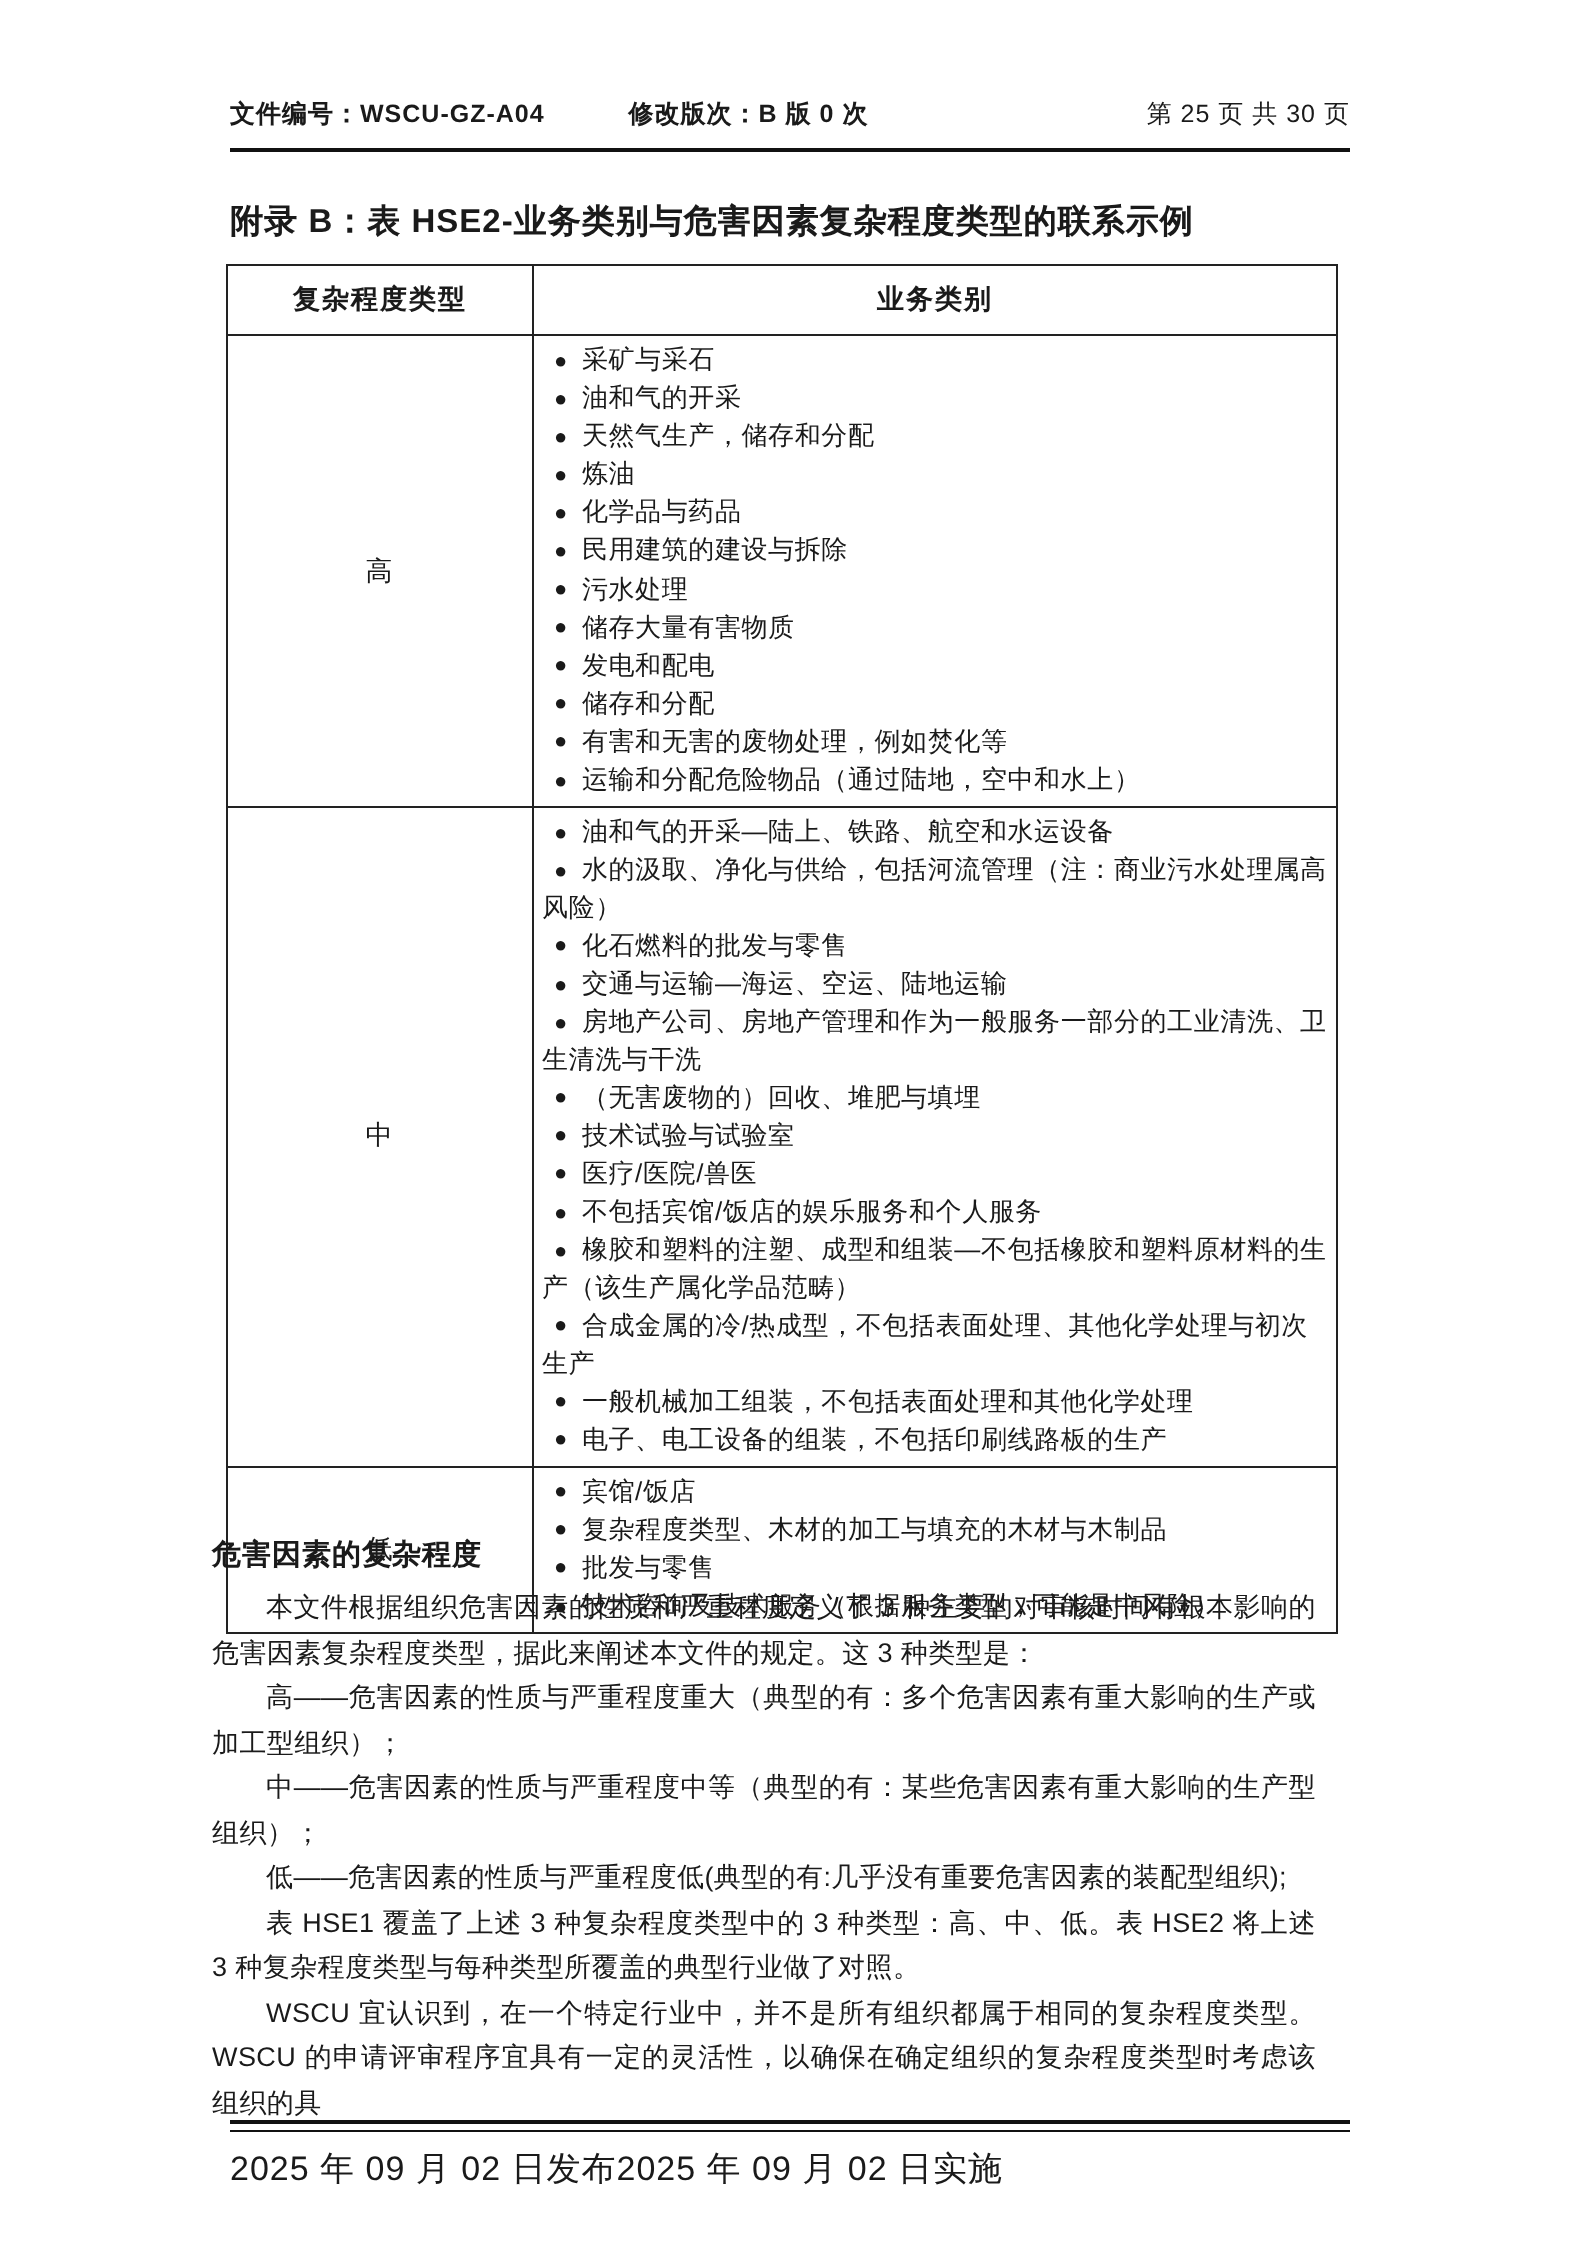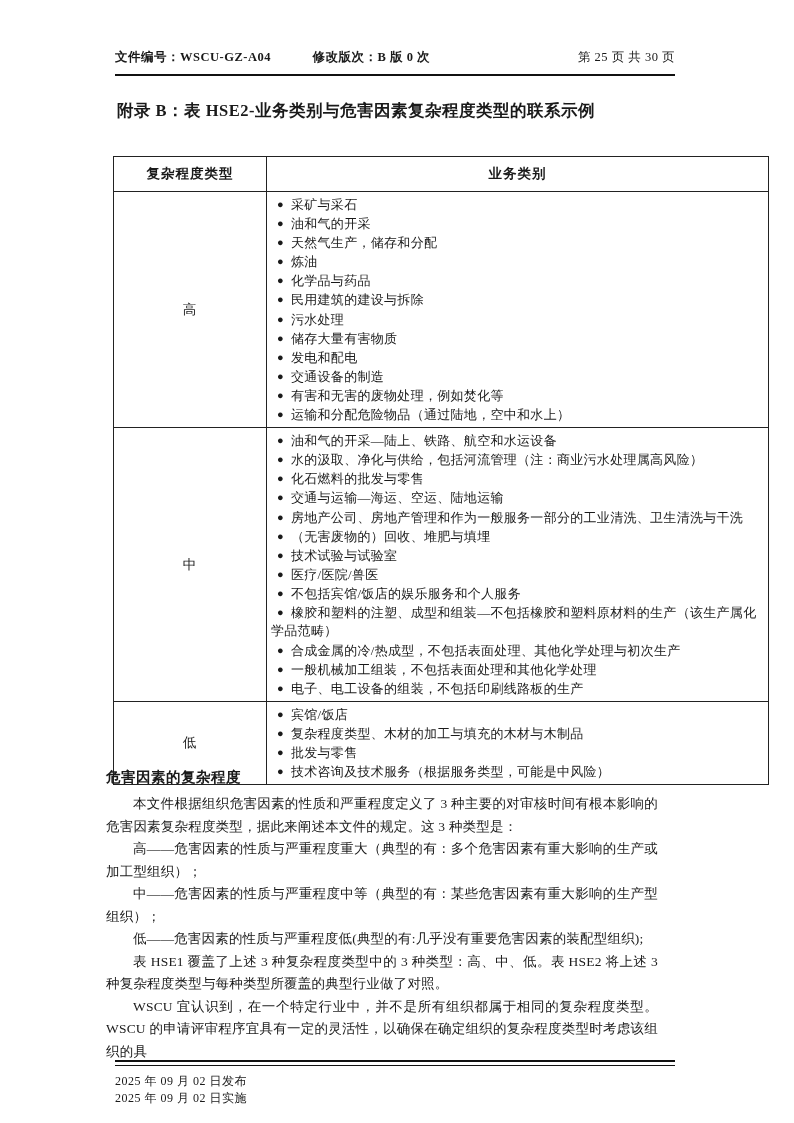--- a/index.html
+++ b/index.html
@@ -1,21 +1,21 @@
 <!DOCTYPE html>
 <html lang="zh"><head>
 <meta charset="utf-8">
 <style>
   html,body{margin:0;padding:0;background:#888;}
   .page{
     position:relative;
     width:794px;height:1123px;
     background:#ffffff;
     margin:0 auto;
-    font-family:Liberation Serif, serif;
+    font-family:Liberation Sans, sans-serif;
     color:#1a1a1a;
     overflow:hidden;
   }
 
   
   .doc-header{
     position:absolute;top:32px;left:115px;width:560px;
     border-bottom:2px solid #111;
     padding-bottom:8px;
     font-size:12.5px;font-weight:bold;
@@ -28,21 +28,21 @@
   
   .doc-title{
     position:absolute;top:100px;left:0;width:712px;
     text-align:center;
     font-size:16.5px;font-weight:bold;
     letter-spacing:.5px;
   }
 
   
   .hse-table{
-    position:absolute;top:156px;left:113px;width:656px;
+    position:absolute;top:132px;left:113px;width:556px;
     border-collapse:collapse;table-layout:fixed;
     font-size:13px;
   }
   .hse-table td,.hse-table th{
     border:1px solid #222;
     vertical-align:middle;
     padding:2px 0;
   }
   .hse-table th{
     font-size:13.5px;font-weight:bold;
@@ -84,24 +84,23 @@
   .doc-footer{
     position:absolute;left:115px;top:1060px;width:560px;
   }
   .footer-rule{
     height:3px;
     border-top:2px solid #111;
     border-bottom:1px solid #111;
   }
   .footer-text{
     display:flex;justify-content:flex-start;
-    font-size:12px;
+    font-size:17px;
     padding-top:7px;
     letter-spacing:.5px;
-    flex-direction:column;
   }
 </style>
 </head>
 <body>
 
 <div class="page">
 
   <div class="doc-header">
     <div class="left-group">
       <span>文件编号：WSCU-GZ-A04</span>
@@ -125,21 +124,21 @@
           <td class="items-cell">
             <div class="bullet-item"><span class="bullet">●</span><span>采矿与采石</span></div>
             <div class="bullet-item"><span class="bullet">●</span><span>油和气的开采</span></div>
             <div class="bullet-item"><span class="bullet">●</span><span>天然气生产，储存和分配</span></div>
             <div class="bullet-item"><span class="bullet">●</span><span>炼油</span></div>
             <div class="bullet-item"><span class="bullet">●</span><span>化学品与药品</span></div>
             <div class="bullet-item"><span class="bullet">●</span><span>民用建筑的建设与拆除</span></div>
             <div class="bullet-item"><span class="bullet">●</span><span>污水处理</span></div>
             <div class="bullet-item"><span class="bullet">●</span><span>储存大量有害物质</span></div>
             <div class="bullet-item"><span class="bullet">●</span><span>发电和配电</span></div>
-            <div class="bullet-item"><span class="bullet">●</span><span>交通设备的制造</span></div>
+            <div class="bullet-item"><span class="bullet">●</span><span>储存和分配</span></div>
             <div class="bullet-item"><span class="bullet">●</span><span>有害和无害的废物处理，例如焚化等</span></div>
             <div class="bullet-item"><span class="bullet">●</span><span>运输和分配危险物品（通过陆地，空中和水上）</span></div>
           </td>
         </tr>
         <tr>
           <td class="level-cell col-level">中</td>
           <td class="items-cell">
             <div class="bullet-item"><span class="bullet">●</span><span>油和气的开采—陆上、铁路、航空和水运设备</span></div>
             <div class="bullet-item"><span class="bullet">●</span><span>水的汲取、净化与供给，包括河流管理（注：商业污水处理属高风险）</span></div>
             <div class="bullet-item"><span class="bullet">●</span><span>化石燃料的批发与零售</span></div>

